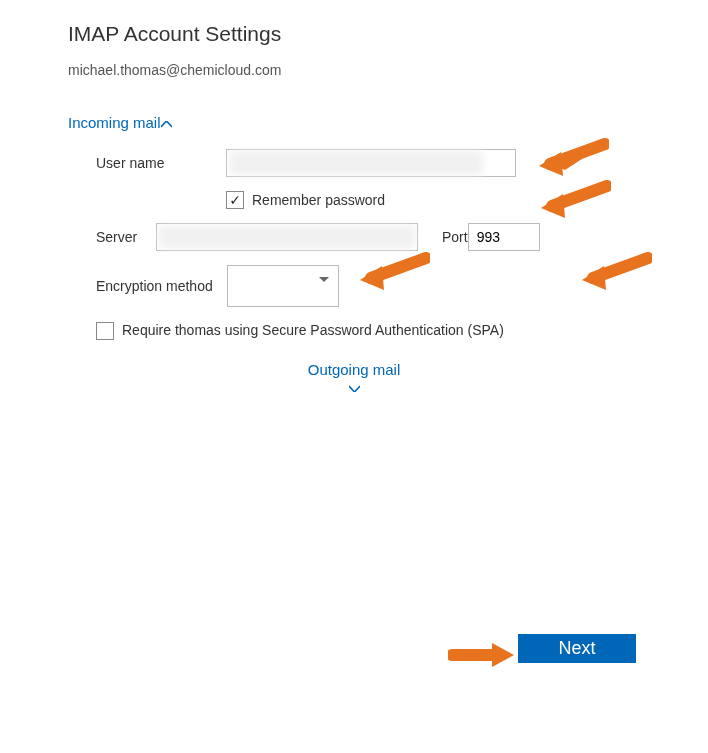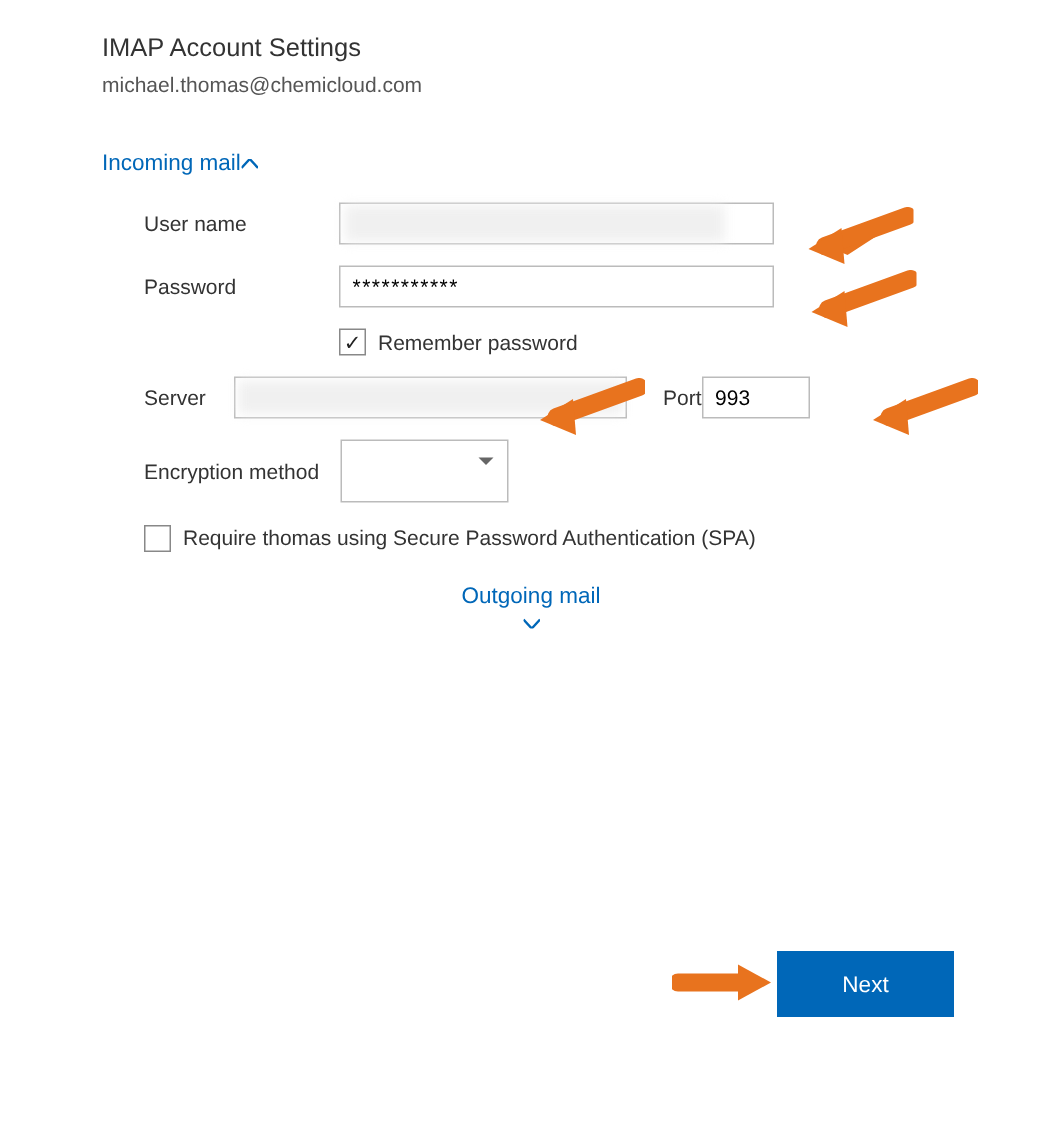--- a/index.html
+++ b/index.html
@@ -7,24 +7,24 @@
       font-family: 'Segoe UI', Arial, sans-serif;
       font-size: 14px;
       color: #333;
       background: #fff;
       width: 708px;
       height: 753px;
       padding: 22px 68px;
       position: relative;
     }
     .title {
-      font-size: 17px;
+      font-size: 21px;
       font-weight: 400;
       color: #333;
-      margin-bottom: 6px;
+      margin-bottom: 16px;
     }
     .subtitle {
       font-size: 14px;
       color: #555;
       margin-bottom: 36px;
     }
     .section-header {
       color: #0067b8;
       font-size: 15px;
       cursor: pointer;
@@ -131,22 +131,22 @@
     .spa-text { max-width: 400px; line-height: 1.4; }
     .outgoing { margin-top: 4px; flex-direction: column; }
     .next-btn {
       position: absolute;
       right: 72px;
       top: 634px;
       background: #0067b8;
       color: #fff;
       border: none;
       width: 118px;
-      height: 44px;
-      font-size: 15px;
+      height: 29px;
+      font-size: 18px;
       font-family: inherit;
       cursor: pointer;
     }
     
     .arrow {
       position: absolute;
       pointer-events: none;
     }
     .arrow svg { display: block; }
   </style>
@@ -166,24 +166,20 @@
 </div>
 
 <div class="section-body">
 
   <div class="row">
     <div class="label label-username">User name</div>
     <input type="text" class="input-username" value="" style="">
     <div class="input-username-blur"></div>
   </div>
 
-  <div class="row">
-    <div class="label label-password">Password</div>
-    <input type="text" class="input-password" value="***********" style="">
-  </div>
 
   <div class="row checkbox-indent">
     <div class="checkbox-wrap">
       <div class="cbox checked"></div>
       <span>Remember password</span>
     </div>
   </div>
 
   <div class="row">
     <div class="label label-server">Server</div>

